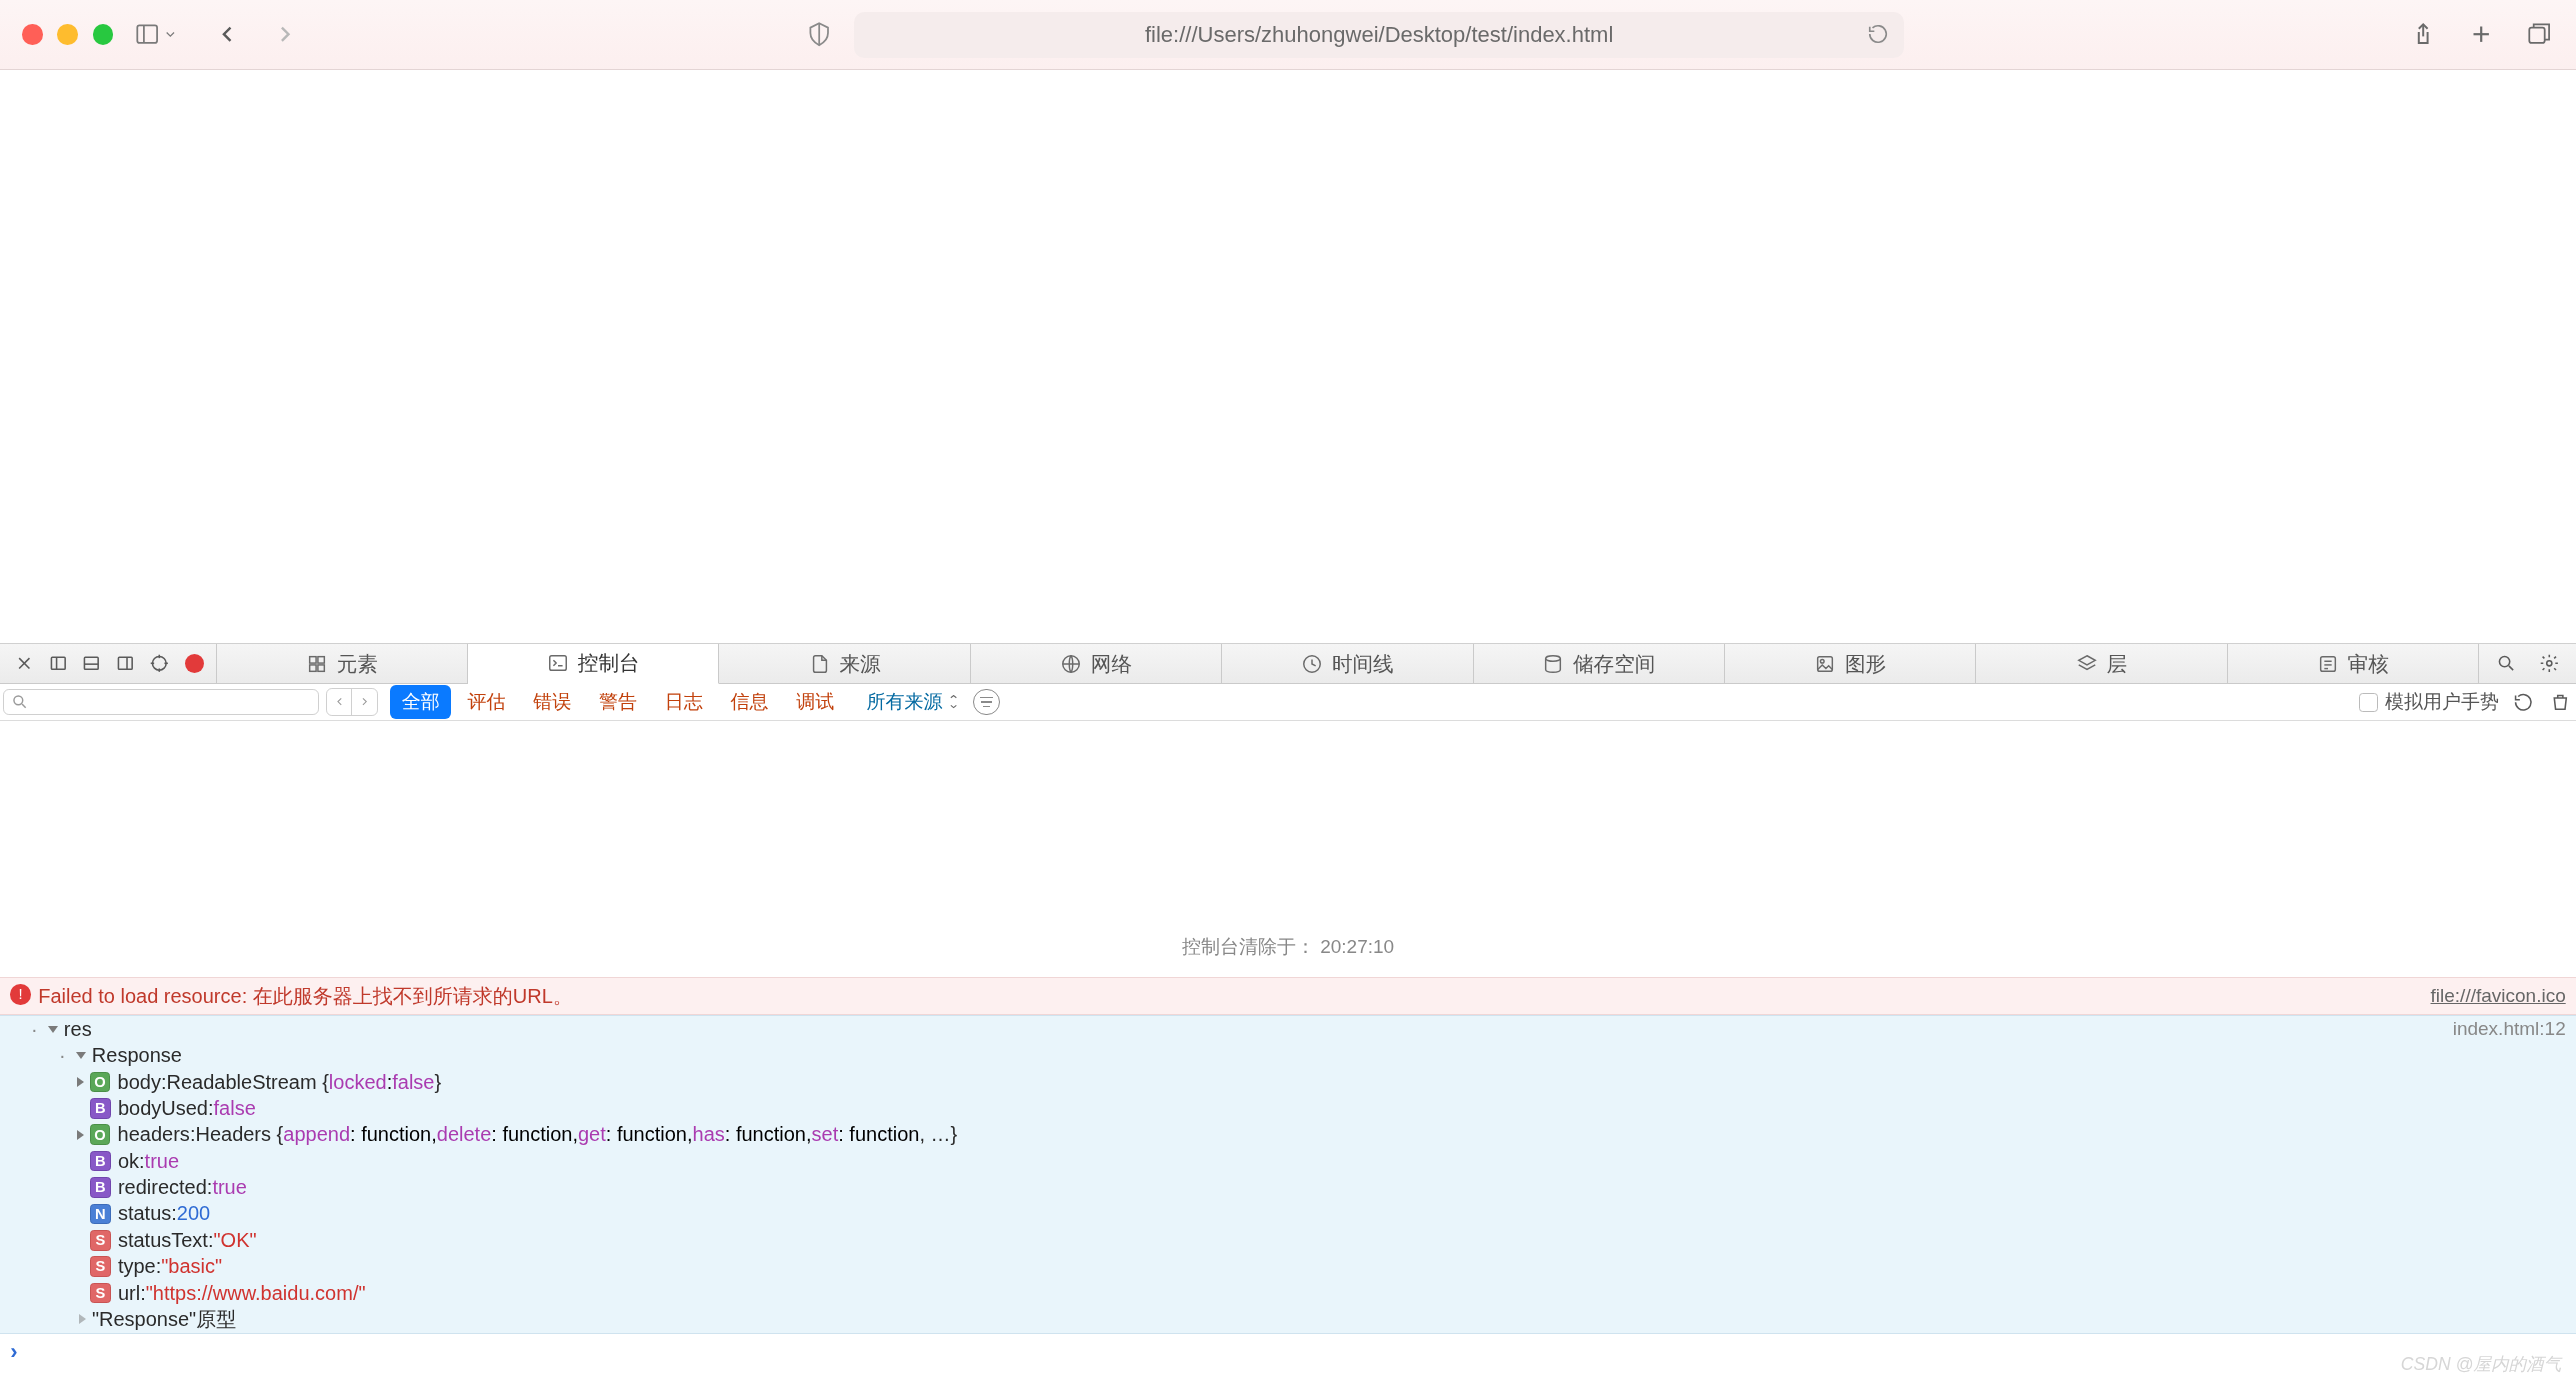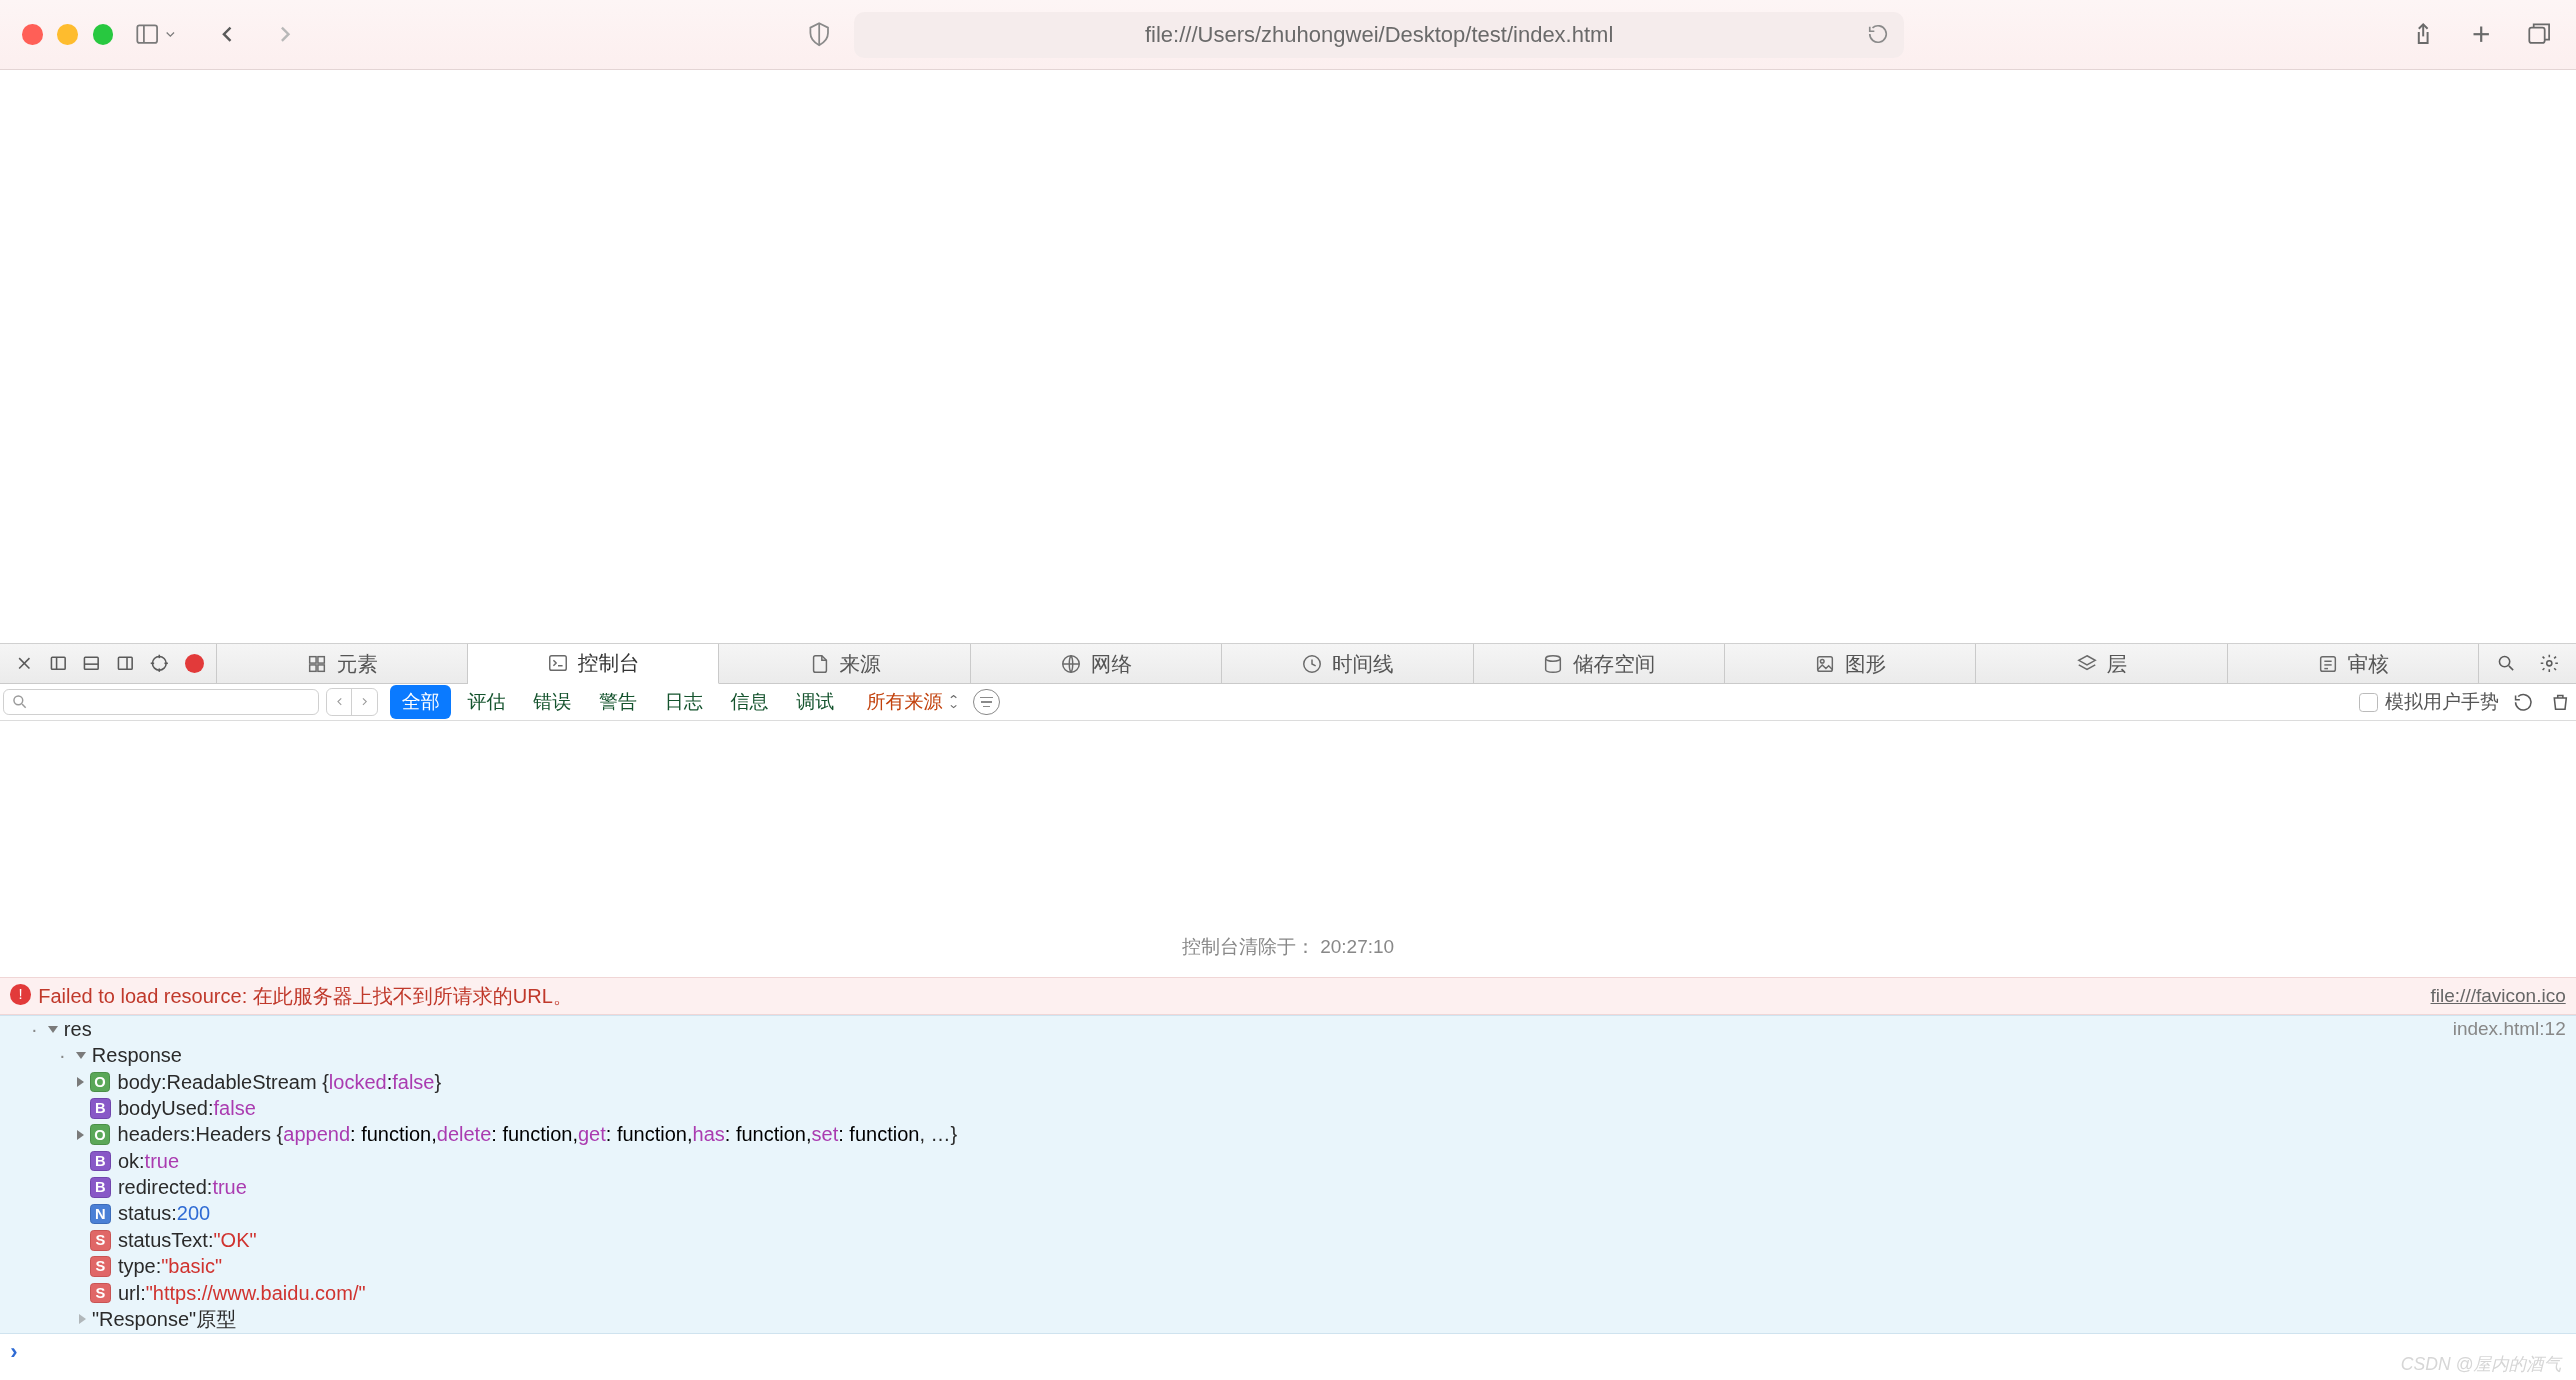--- a/index.html
+++ b/index.html
@@ -40,23 +40,23 @@
 .dev-tabbar-right { display: flex; align-items: center; gap: 17.6px; padding: 0 14.7px; }
 
 
 .console-filter { height: 37px; background: #fff; border-bottom: 0.7px solid #dcdcdc; display: flex; align-items: center; padding: 0 3px; gap: 7.3px; }
 .filter-input { width: 316px; height: 26.4px; border: 0.7px solid #d0d0d0; border-radius: 5.9px; display: flex; align-items: center; padding: 0 7.3px; }
 .filter-input svg { width: 17.6px; height: 17.6px; stroke: #9a9a9a; fill: none; stroke-width: 2; }
 .stepper { display: flex; border: 0.7px solid #d0d0d0; border-radius: 5.9px; overflow: hidden; }
 .stepper-btn { width: 25px; height: 26.4px; display: flex; align-items: center; justify-content: center; color: #9a9a9a; }
 .stepper-btn:first-child { border-right: 0.7px solid #d0d0d0; }
 .filter-tabs { display: flex; gap: 4.4px; margin-left: 4.4px; }
-.ftab { padding: 4.4px 11.7px; font-size: 19px; color: #14532d; border-radius: 5.9px; }
+.ftab { padding: 4.4px 11.7px; font-size: 19px; color: #c2410c; border-radius: 5.9px; }
 .ftab.selected { background: #0a7aff; color: #fff; }
-.src-drop { font-size: 19px; color: #c2410c; display: flex; align-items: center; gap: 4.4px; }
+.src-drop { font-size: 19px; color: #0369a1; display: flex; align-items: center; gap: 4.4px; }
 .eq-btn { width: 26.4px; height: 26.4px; border: 1.1px solid #8a8a8a; border-radius: 50%; display: flex; align-items: center; justify-content: center; margin-left: 5.9px; }
 .eq-btn-lines { display: flex; flex-direction: column; gap: 2.9px; align-items: center; }
 .eq-btn-lines span { width: 13.2px; height: 1.5px; background: #8a8a8a; }
 .console-filter-right { margin-left: auto; display: flex; align-items: center; gap: 12px; font-size: 19px; color: #555; }
 .checkbox-sq { width: 19px; height: 19px; border: 1.1px solid #bbb; border-radius: 3.7px; }
 
 
 .console-area { flex: 1; display: flex; flex-direction: column; font-family: Menlo, Monaco, Consolas, monospace; }
 .console-spacer { height: 198px; }
 .console-cleared { text-align: center; font-size: 19px; color: #888; padding: 14.7px 0 17.6px; }

